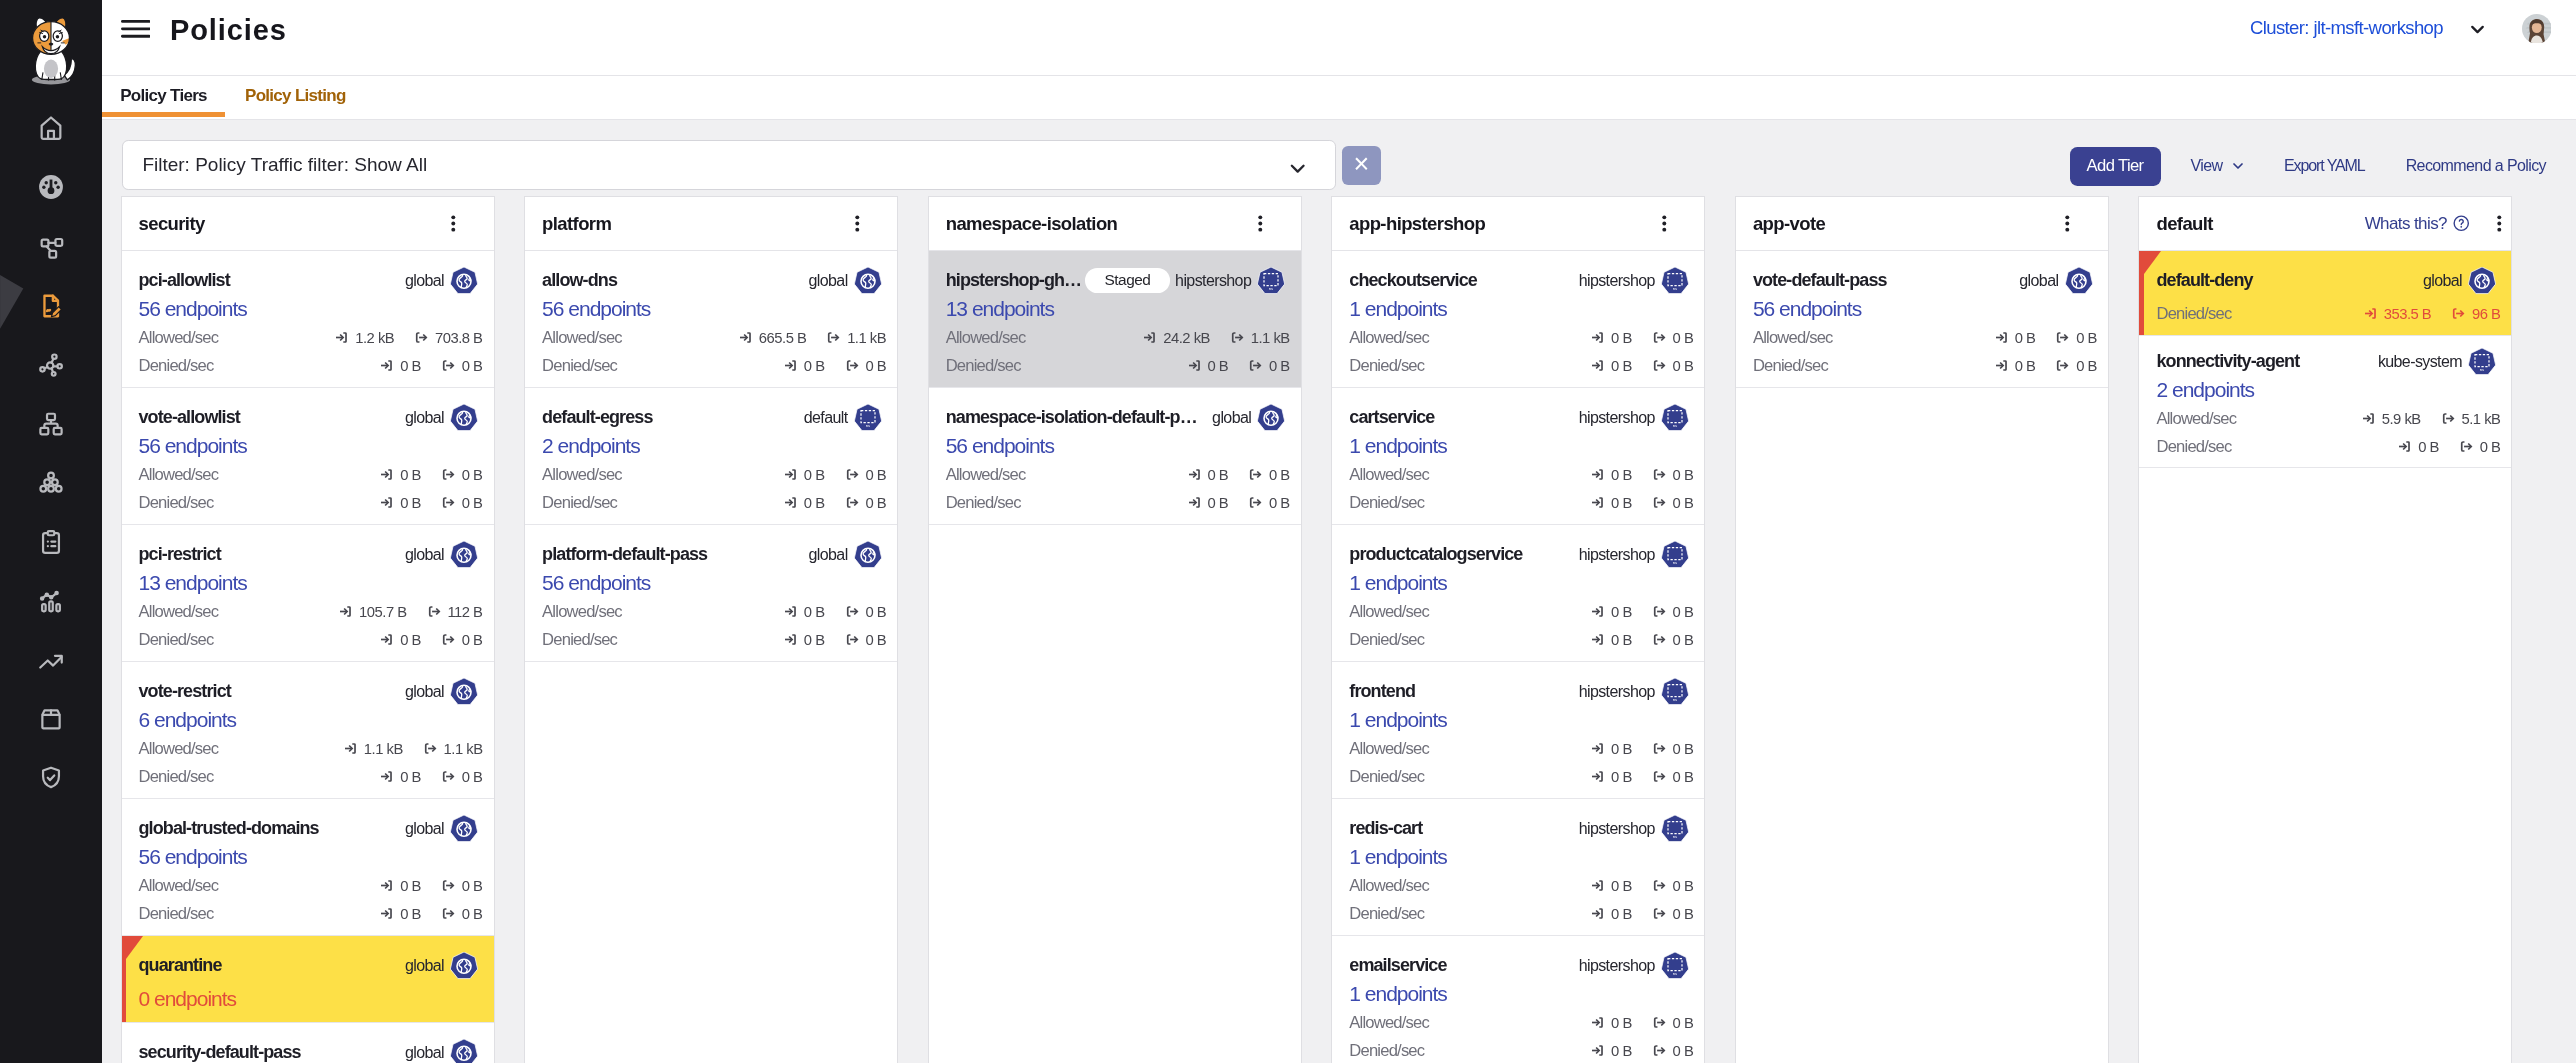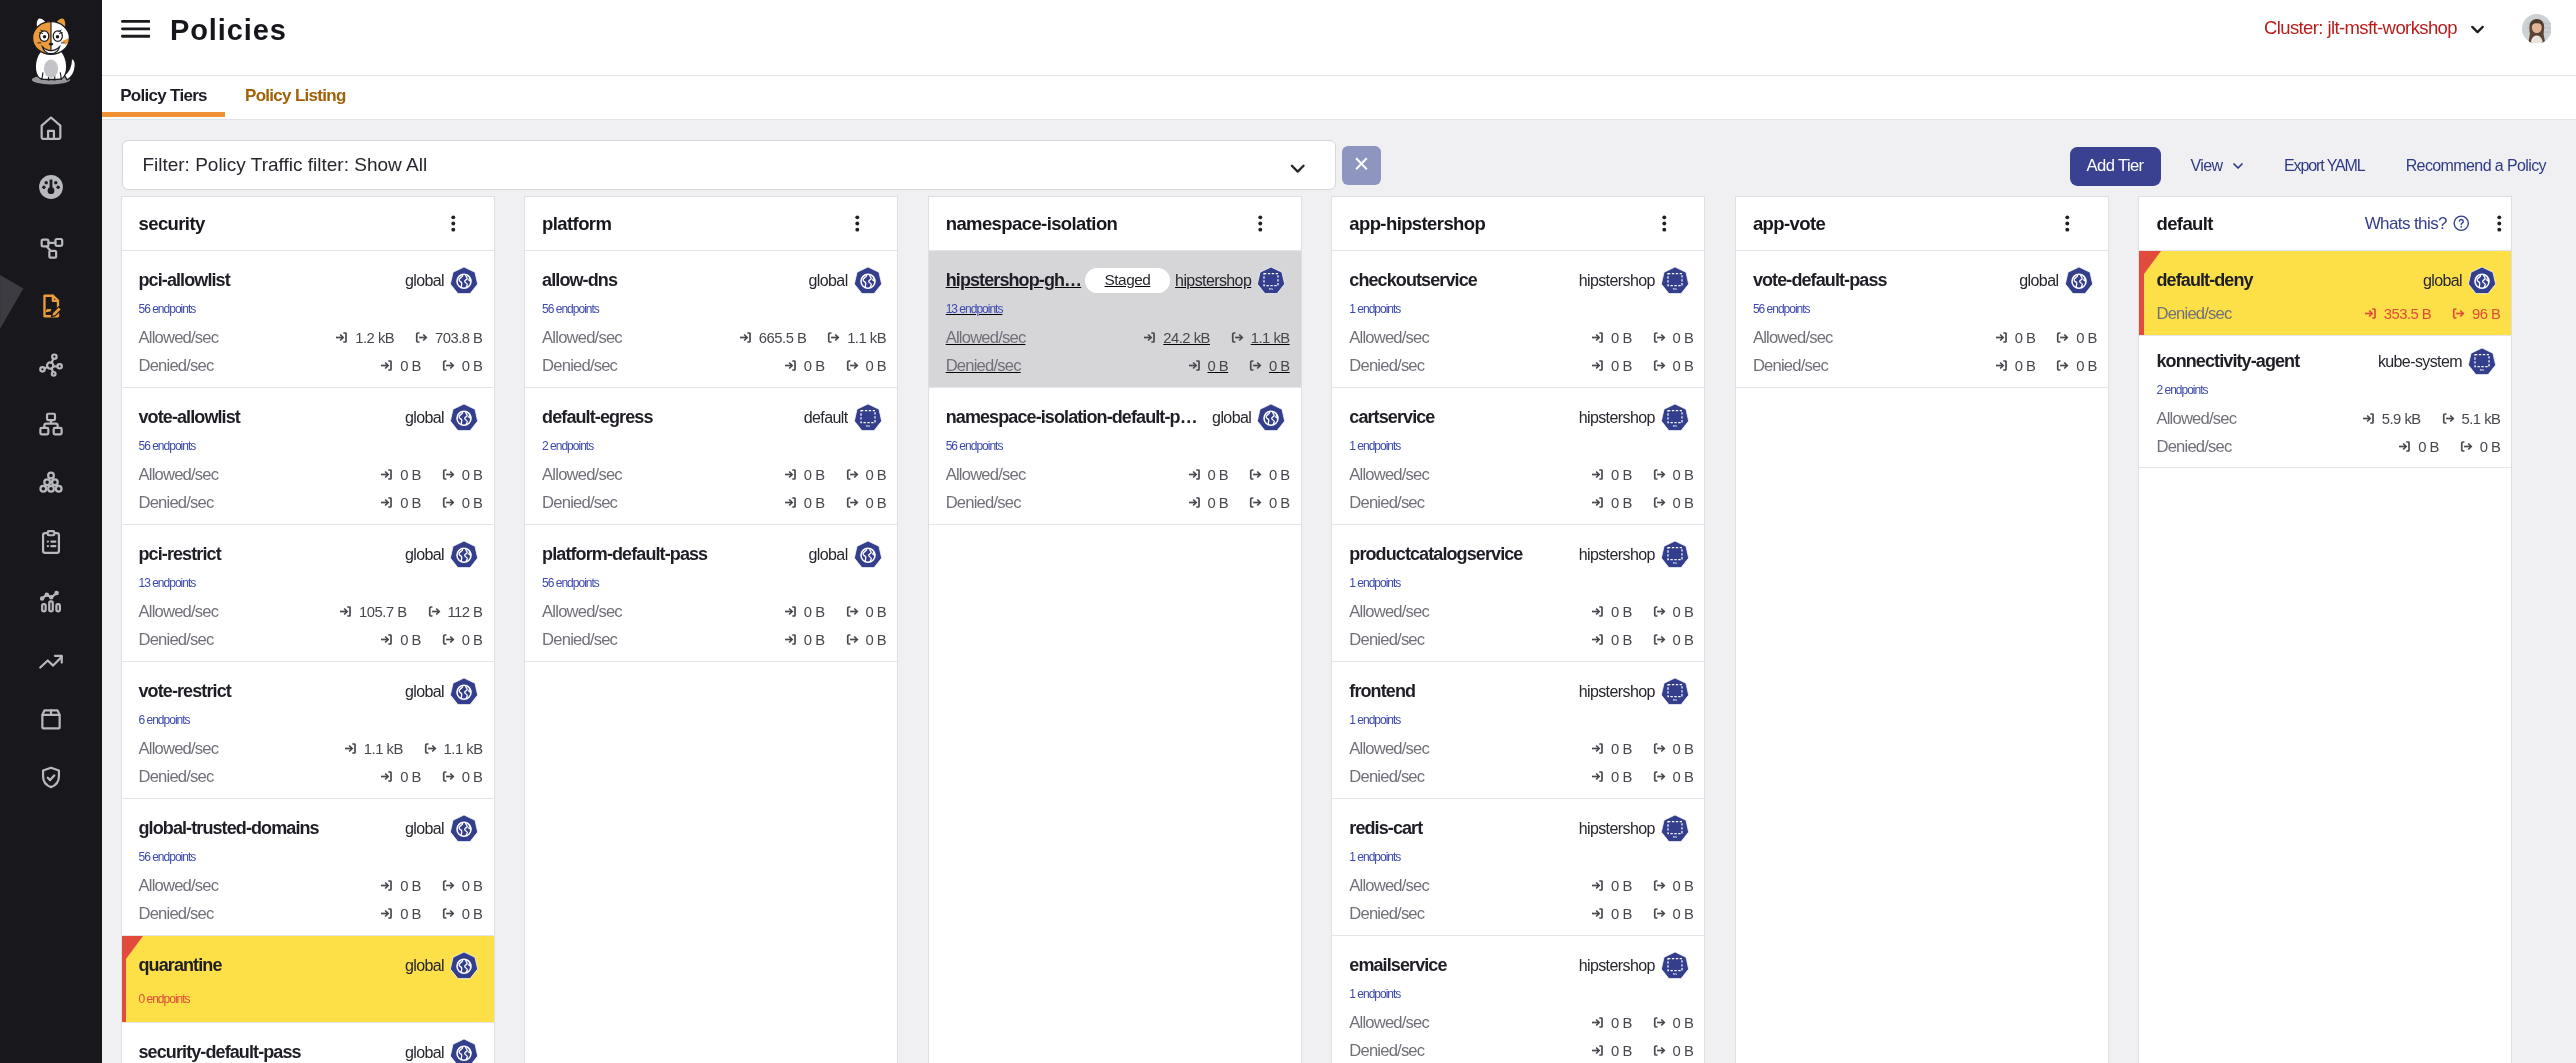--- a/index.html
+++ b/index.html
@@ -5,21 +5,21 @@
 html,body { width:2576px; height:1064px; overflow:hidden;
   font-family:"Liberation Sans",sans-serif; background:#f0f0f2; }
 .sidebar { position:absolute; left:0; top:0; width:102px; height:1064px; background:#18181c; z-index:5; }
 .cat { position:absolute; left:25px; top:17px; }
 .sicn { position:absolute; left:37px; }
 .wedge { position:absolute; left:0; top:275px; }
 .main { position:absolute; left:102px; top:0; width:2474px; height:1064px; }
 .topbar { position:relative; height:76px; background:#fff; border-bottom:1.2px solid #e4e4e8; }
 .hamb { position:absolute; left:18.5px; top:20.3px; }
 .h1 { position:absolute; left:68px; top:13.5px; font-size:29px; font-weight:700; color:#16161c; letter-spacing:0.9px; }
-.cluster { position:absolute; right:119px; top:17px; font-size:18.5px; font-weight:400; letter-spacing:-0.6px; color:#b91c1c; }
+.cluster { position:absolute; right:133px; top:17px; font-size:18.5px; font-weight:400; letter-spacing:-0.6px; color:#1d4ed8; }
 .topchev { position:absolute; right:88px; top:19px; line-height:0; }
 .avatar { position:absolute; right:24.6px; top:13.5px; }
 .tabs { position:relative; height:44px; background:#fff; border-bottom:1.2px solid #e4e4e8; }
 .tab { position:absolute; top:0; height:42px; line-height:39px; font-size:17px; font-weight:700; letter-spacing:-0.7px; }
 .tab1 { left:0; width:123px; text-align:center; color:#1c1c24; }
 .tab1:after { content:""; position:absolute; left:0; bottom:1.2px; height:4.9px; width:123px; background:#ef9134; }
 .tab2 { left:143px; color:#a16207; }
 .toolbar { position:relative; height:92px; }
 .filter { position:absolute; left:19.7px; top:19.7px; width:1214px; height:50px; background:#fff;
   border:1.2px solid #d5d5da; border-radius:6.2px; font-size:19px; letter-spacing:0; color:#26262e;
@@ -35,32 +35,32 @@
 .ml1 { margin-left:30px; } .ml2 { margin-left:38px; } .ml3 { margin-left:41px; }
 .board { position:absolute; left:18.5px; top:196px; width:2455px; height:868px; overflow:hidden;
   display:flex; gap:29.6px; }
 .col { width:374px; flex:none; background:#fff; border:1.2px solid #dfdfe3; height:887px; }
 .colhead { height:54px; border-bottom:1.2px solid #e4e4e8; display:flex; align-items:center; padding:0 36px 0 17px; }
 .cname { font-size:18.5px; font-weight:700; letter-spacing:-0.6px; color:#17171e; margin-right:auto; }
 .whats { display:flex; align-items:center; gap:4.9px; color:#333e8d; font-size:17px; letter-spacing:-0.6px; margin-right:24.6px; }
 .colhead.whead { padding-right:8px; }
 .kebab { flex:none; }
 .card { position:relative; border-bottom:1.2px solid #e6e6ea; padding:16px 11px 0 17px; overflow:hidden; }
-.card.sel { background:#d6d6d9;text-decoration:underline; }
+.card.sel { background:#d6d6d9; }
 .card.pink,.card.pinkdeny { background:#fde047; }
 .redstrip { position:absolute; left:0; top:0; width:4.3px; height:100%; background:#e14b3b; }
 .redcorner { position:absolute; left:4.3px; top:0; width:0; height:0;
   border-top:23.4px solid #e14b3b; border-right:17px solid transparent; }
 .r1 { display:flex; align-items:center; height:27px; }
 .t { font-size:18px; font-weight:700; letter-spacing:-0.9px; color:#1e1e26; white-space:nowrap; }
 .pill { margin-left:3.7px; height:24.6px; line-height:24.6px; padding:0 19.7px; border-radius:12.3px;
   background:#fff; font-size:15.4px; letter-spacing:-0.5px; color:#26262c; }
 .scope { margin-left:auto; font-size:16px; letter-spacing:-0.6px; color:#26262e; padding-right:6.2px; white-space:nowrap; }
 .badge { flex:none; margin-right:4.3px; }
-.ep { height:29.6px; display:flex; align-items:center; font-size:12px; letter-spacing:-1px; color:#3b49ae; }
+.ep { height:29.6px; display:flex; align-items:center; font-size:21px; letter-spacing:-1px; color:#3b49ae; }
 .ep.epred { color:#e14b3b; margin-top:5.5px; }
 .pinkdeny .m { margin-top:5.5px; }
 .card.padtight { padding-top:12.3px; }
 .m { display:flex; align-items:center; height:28px; }
 .lbl { font-size:16.6px; letter-spacing:-0.8px; color:#70707a; }
 .vals { margin-left:auto; display:flex; align-items:center; color:#47474e; font-size:14.8px; letter-spacing:-0.5px; }
 .vals .v { margin-left:6.8px; }
 .vals .gap { width:21px; }
 .vals.red { color:#e14b3b; }
 .vicn { flex:none; }

